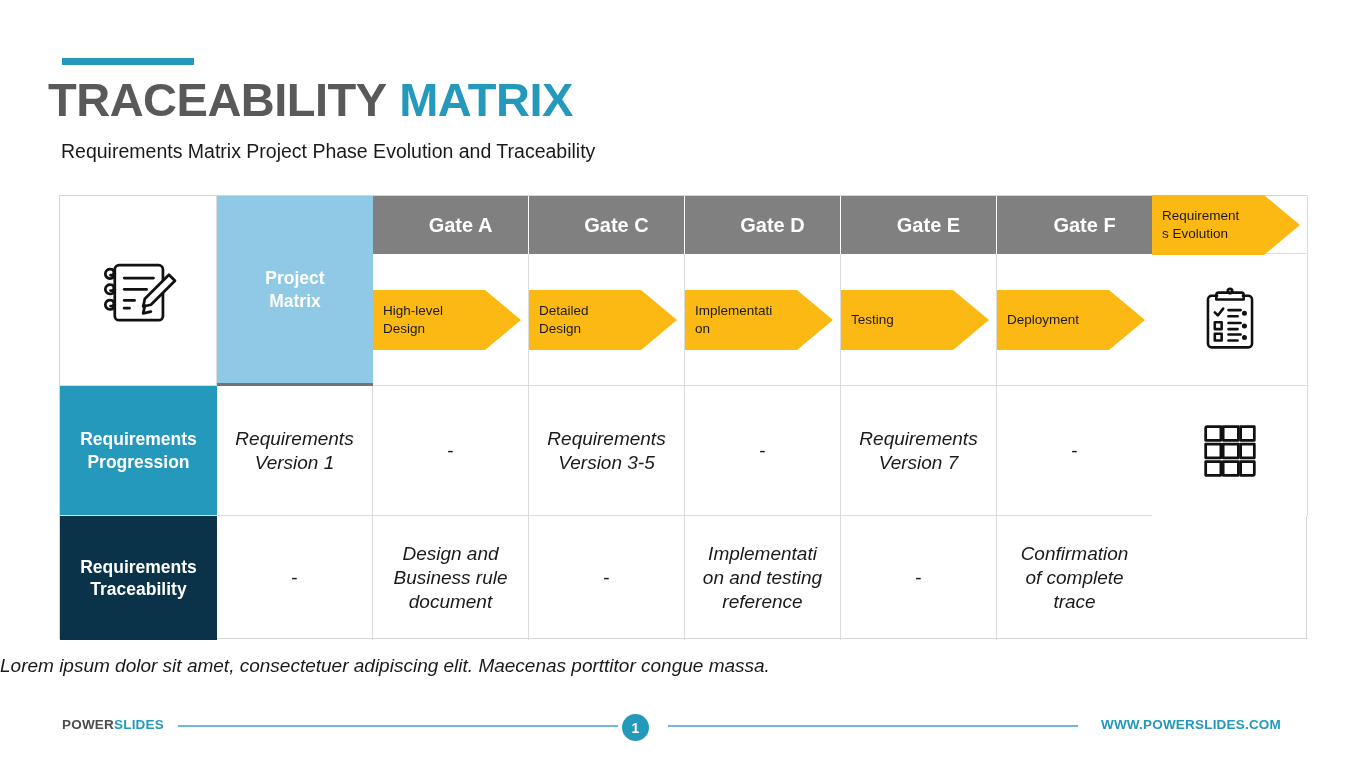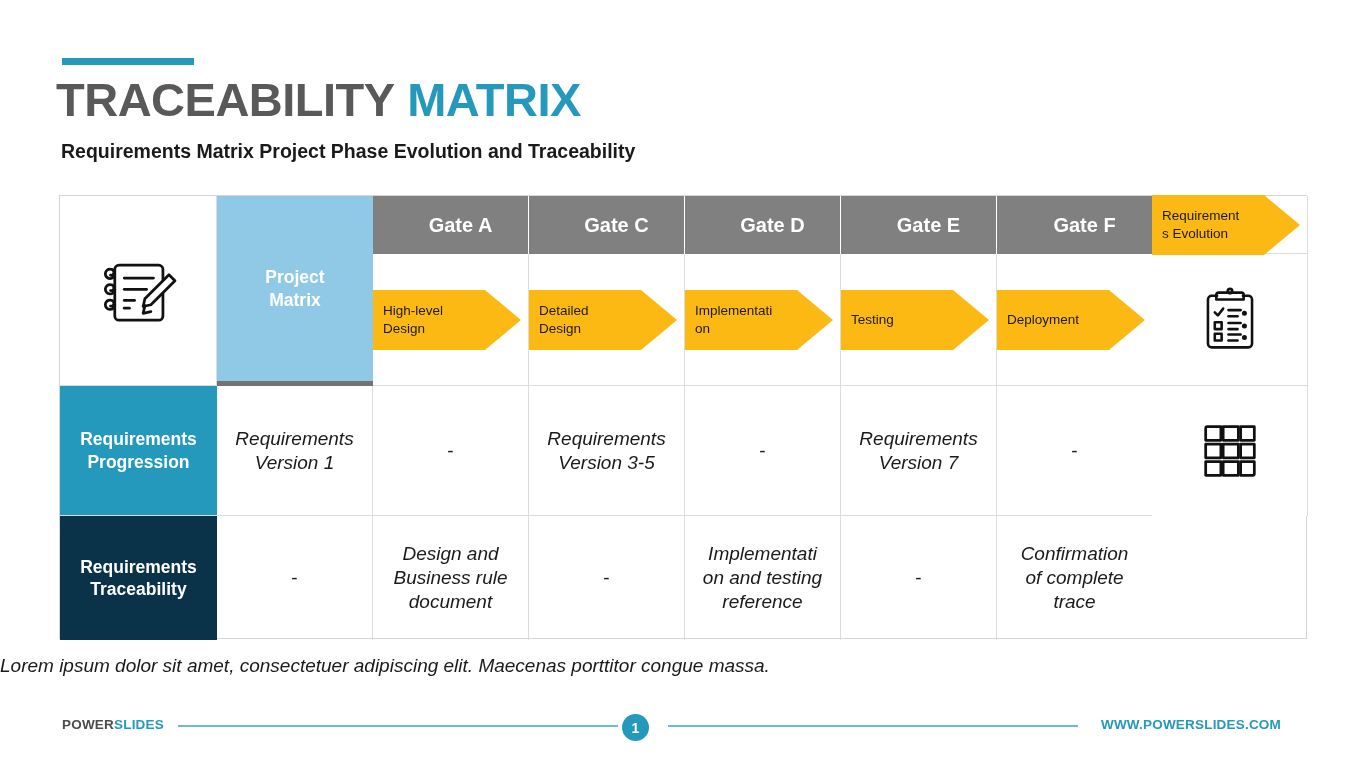--- a/index.html
+++ b/index.html
@@ -10,29 +10,29 @@
     overflow: hidden;
   }
   .slide { position: relative; width: 1365px; height: 767px; background:#fff; }
 
   
   .title-rule {
     position: absolute; left: 62px; top: 58px;
     width: 132px; height: 7px; background: #2499BC;
   }
   .title {
-    position: absolute; left: 56px; top: 72px;
+    position: absolute; left: 48px; top: 72px;
     font-size: 47px; font-weight: bold; letter-spacing: -0.5px;
     white-space: nowrap;
   }
   .title .t1 { color: #595959; }
   .title .t2 { color: #2499BC; }
   .subtitle {
     position: absolute; left: 61px; top: 140px;
-    font-size: 19.5px; font-weight: bold; color: #1a1a1a;
+    font-size: 19.5px; font-weight: normal; color: #1a1a1a;
     white-space: nowrap;
   }
 
   
   .table {
     position: absolute; left: 59px; top: 195px;
     width: 1248px; height: 444px;
     border: 1px solid #d5d5d5;
     display: grid;
     grid-template-columns: 157px 156px 156px 156px 156px 156px 155px 156px;
@@ -63,21 +63,21 @@
   .label-panel {
     color: #ffffff; font-weight: bold; font-size: 17.5px;
     line-height: 1.28; text-align: center; border-right: none;
   }
   .lp-stages { background: #8FC9E5; }
   .lp-prog   { background: #2499BC; }
   .lp-trace  { background: #0A3349; }
 
   
   .corner-icon { grid-row: 1 / span 2; grid-column: 1; border-bottom: 1px solid #dcdcdc; }
-  .corner-label { grid-row: 1 / span 2; grid-column: 2; border-bottom: 5px solid #737373; }
+  .corner-label { grid-row: 1 / span 2; grid-column: 2; border-bottom: 3px solid #737373; }
 
   
   .arrow-cell {
     background: #fff; justify-content: flex-start;
     padding: 0; overflow: visible;
   }
   .arrow {
     position: relative; left: 0; width: 148px; height: 60px;
     display: flex; align-items: center;
     z-index: 2;

